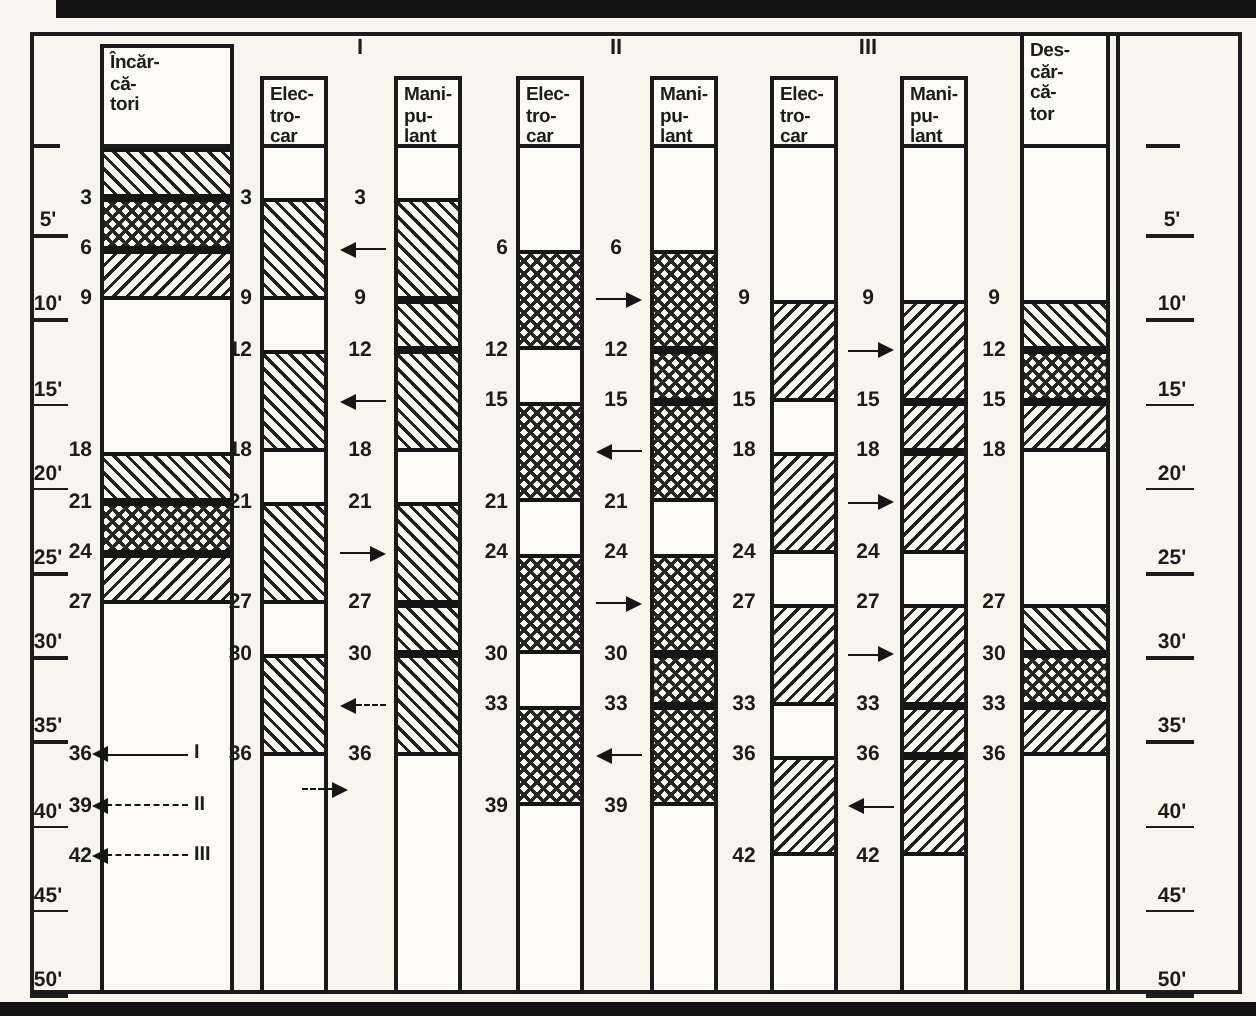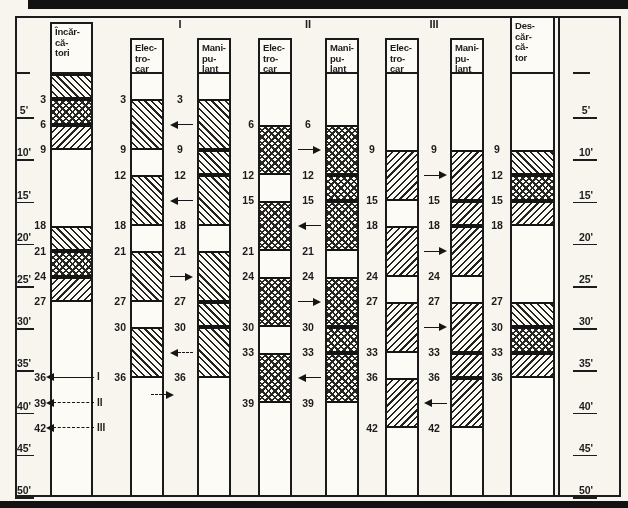--- a/index.html
+++ b/index.html
@@ -38,21 +38,21 @@
   <div class="line" style="left:15px;top:495px;width:605px;height:2px;"></div>
   <div class="line" style="left:15px;top:16px;width:1.6px;height:481px;"></div>
   <div class="line" style="left:558px;top:16px;width:1.8px;height:481px;"></div>
   <div class="line" style="left:619px;top:16px;width:1.8px;height:481px;"></div>
 
   <span class="group-label" style="left:180px;">I</span>
   <span class="group-label" style="left:308px;">II</span>
   <span class="group-label" style="left:434px;">III</span>
 
   <div id="dyn">
-      <div class="col" style="left: 50px; top: 22px; width: 43px; height: 475px;">
+      <div class="col" style="left: 50px; top: 22px; width: 67px; height: 475px;">
         <div class="col-header" style="height: 50px;">
           <div class="hline">Încăr-</div>
           <div class="hline">că-</div>
           <div class="hline">tori</div>
         </div>
         <div class="block h-fwd" style="top: 50px; height: 25.32px;"></div>
         <div class="block h-cross" style="top: 75.32px; height: 25.32px;"></div>
         <div class="block h-back" style="top: 100.64px; height: 25.32px;"></div>
         <div class="block h-fwd" style="top: 201.92px; height: 25.32px;"></div>
         <div class="block h-cross" style="top: 227.24px; height: 25.32px;"></div>

